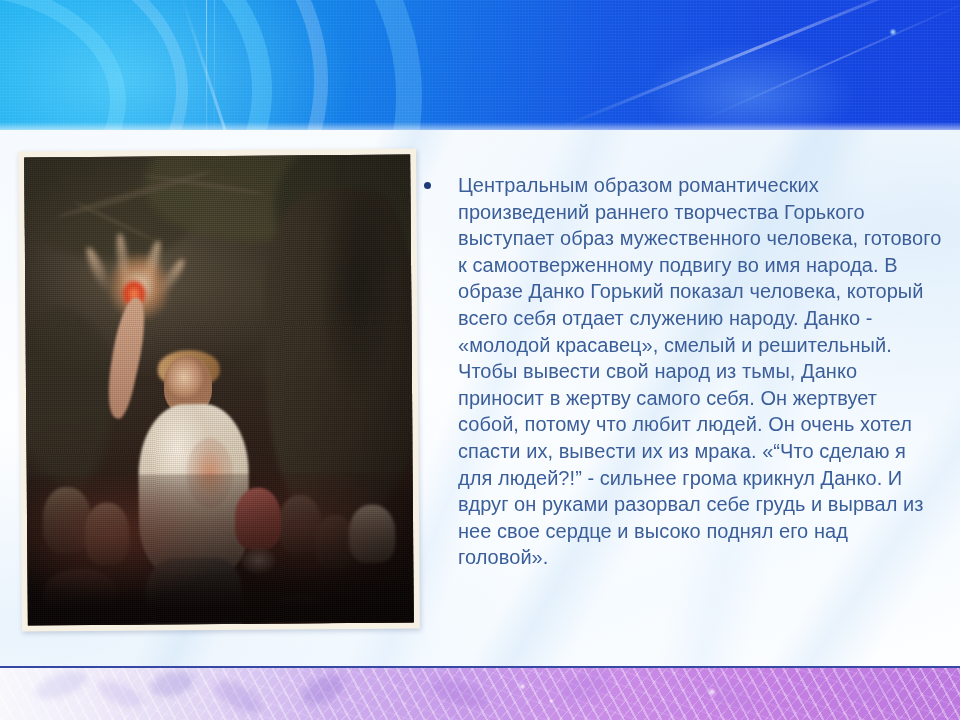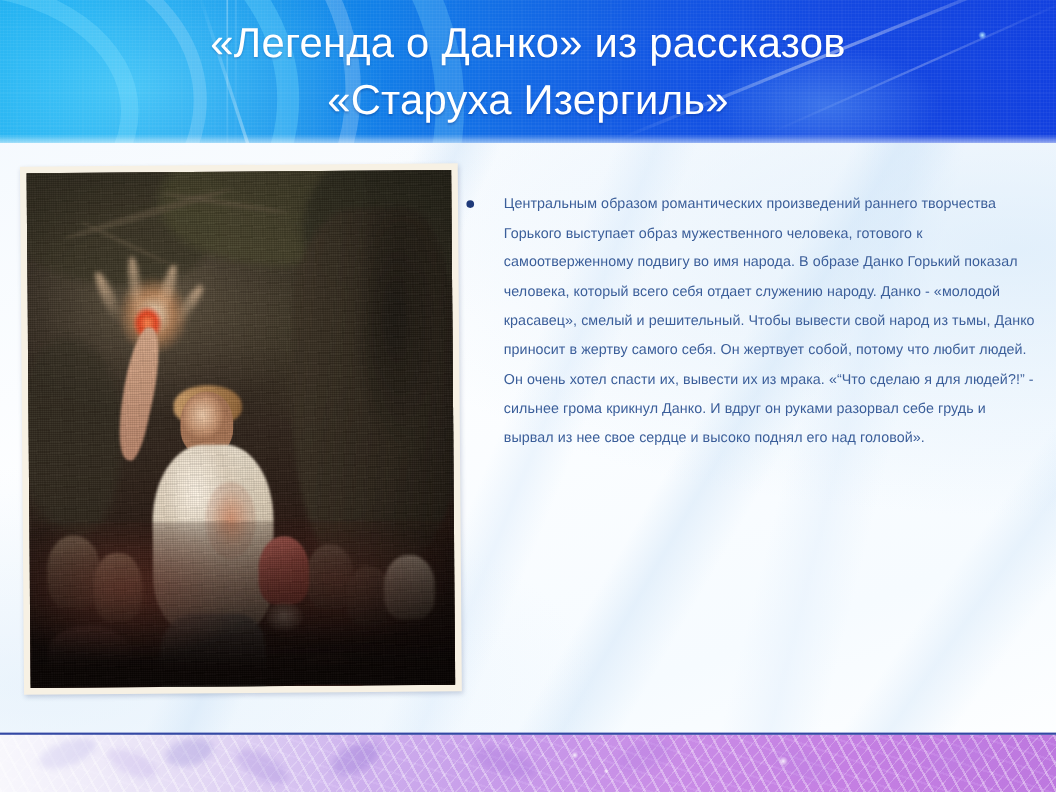--- a/index.html
+++ b/index.html
@@ -315,21 +315,21 @@
   .bullet {
     flex: 0 0 auto;
     width: 7px; height: 7px;
     border-radius: 50%;
     background: #1f3a7a;
     margin: 10px 27px 0 6px;
   }
   .para {
     flex: 1 1 auto;
     color: #3a5e9a;
-    font-size: 13px;
+    font-size: 20px;
     line-height: 26.6px;
     letter-spacing: .05px;
     text-shadow: 0 0 1px rgba(255,255,255,.5);
   }
 
   
   .footer {
     position: absolute;
     left: 0; top: 666px;
     width: 960px; height: 54px;
@@ -381,22 +381,20 @@
     <div class="hdr-vline" style="left:206px;"></div>
     <div class="hdr-vline" style="left:214px; background:linear-gradient(to bottom, rgba(255,255,255,.22), rgba(255,255,255,.06));"></div>
     <div class="hdr-streak" style="left:180px; top:-10px; width:360px; height:3px; transform:rotate(72deg);"></div>
     <div class="hdr-streak" style="left:560px; top:126px; width:420px; height:3px; transform:rotate(-22deg);"></div>
     <div class="hdr-streak" style="left:700px; top:120px; width:300px; height:2px; transform:rotate(-24deg); opacity:.6;"></div>
     <div class="hdr-glow-r"></div>
     <div class="hdr-dot"></div>
     <div class="hdr-bottom-fade"></div>
   </div>
 
-  <div class="title">«Легенда о Данко» из рассказов
-«Старуха Изергиль»</div>
 
   <div class="pic-wrap">
     <div class="pic-frame">
       <div class="pic">
         <div class="p-base"></div>
 
         <div class="p-leaf" style="left:-20px; top:-26px; width:200px; height:130px; background:rgba(58,52,36,.8);"></div>
         <div class="p-leaf" style="left:120px; top:-34px; width:190px; height:120px; background:rgba(74,70,44,.72);"></div>
         <div class="p-leaf" style="left:250px; top:-20px; width:170px; height:140px; background:rgba(46,44,30,.85);"></div>
         <div class="p-leaf" style="left:300px; top:90px; width:110px; height:170px; background:rgba(38,34,24,.8);"></div>

